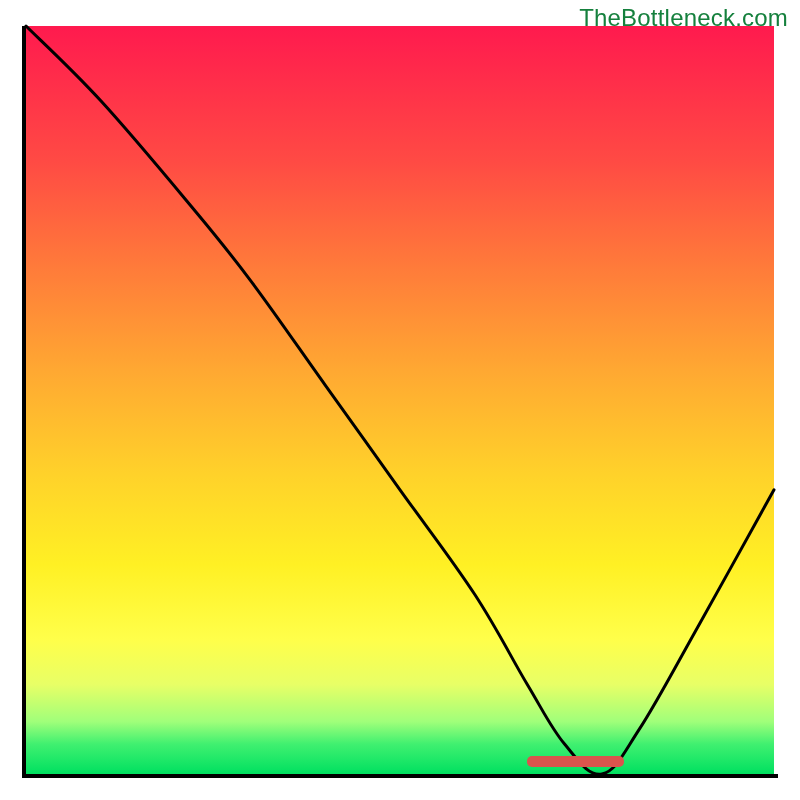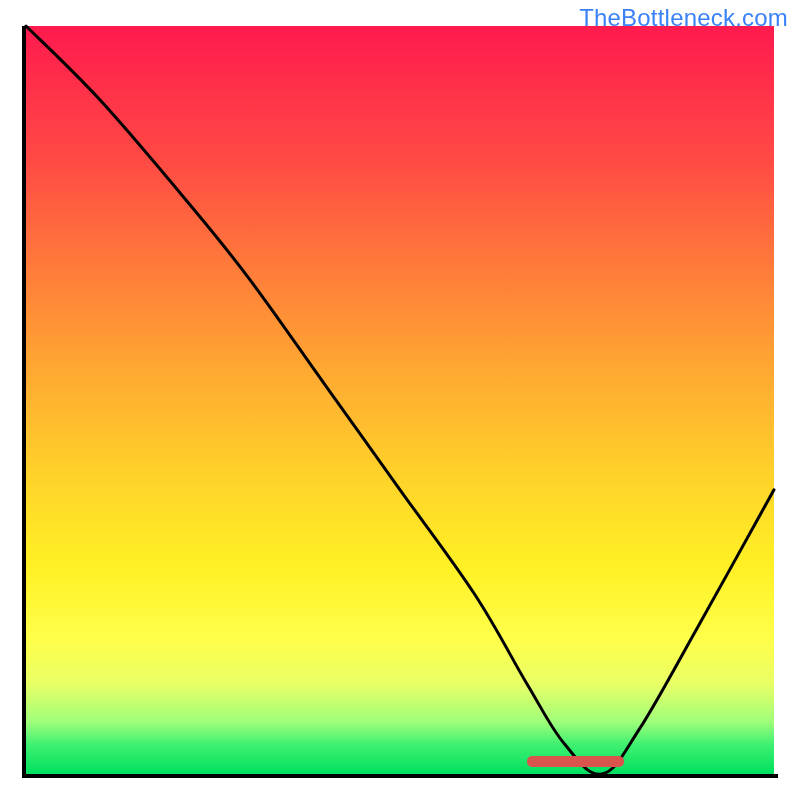--- a/index.html
+++ b/index.html
@@ -10,21 +10,21 @@
     background: #ffffff;
     font-family: Arial, Helvetica, sans-serif;
     position: relative;
   }
   .watermark {
     position: absolute;
     top: 4px;
     right: 12px;
     font-size: 24px;
     font-weight: 500;
-    color: #3b82f6;
+    color: #15803d;
     letter-spacing: 0.2px;
   }
   .plot-area {
     position: absolute;
     left: 26px;
     top: 26px;
     width: 748px;
     height: 748px;
     background: linear-gradient(to bottom,
       #ff1a4e 0%,

